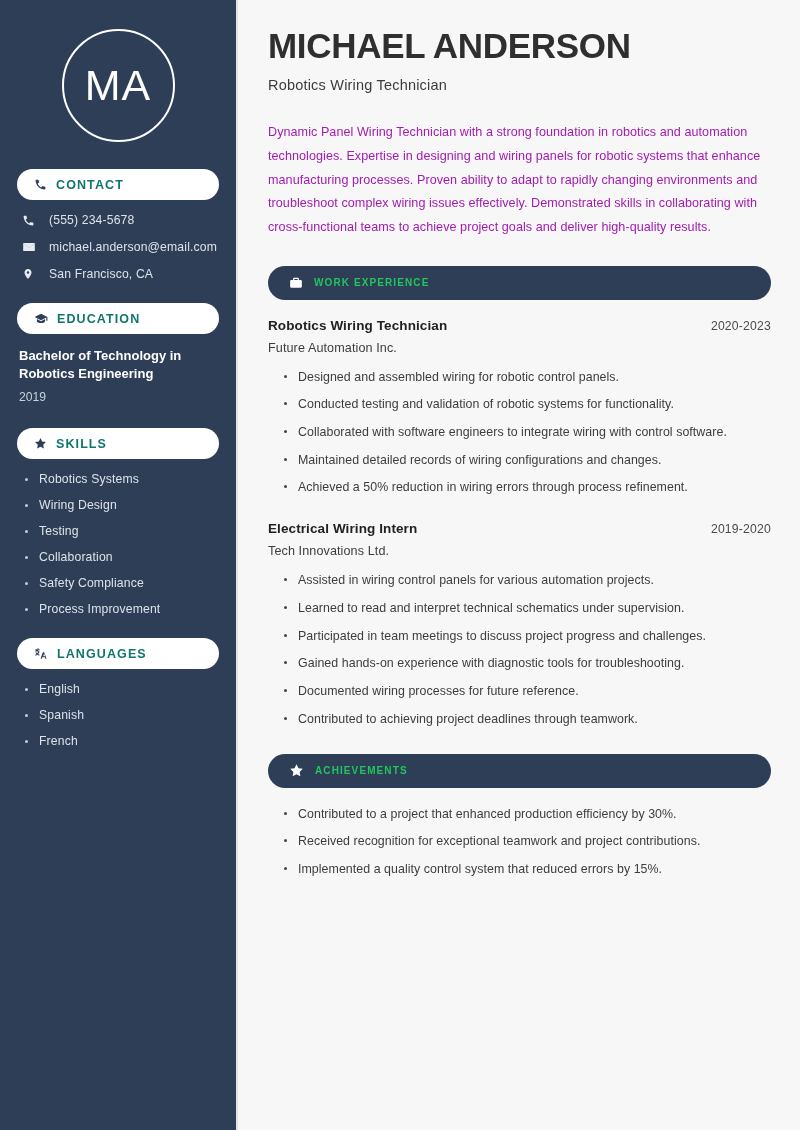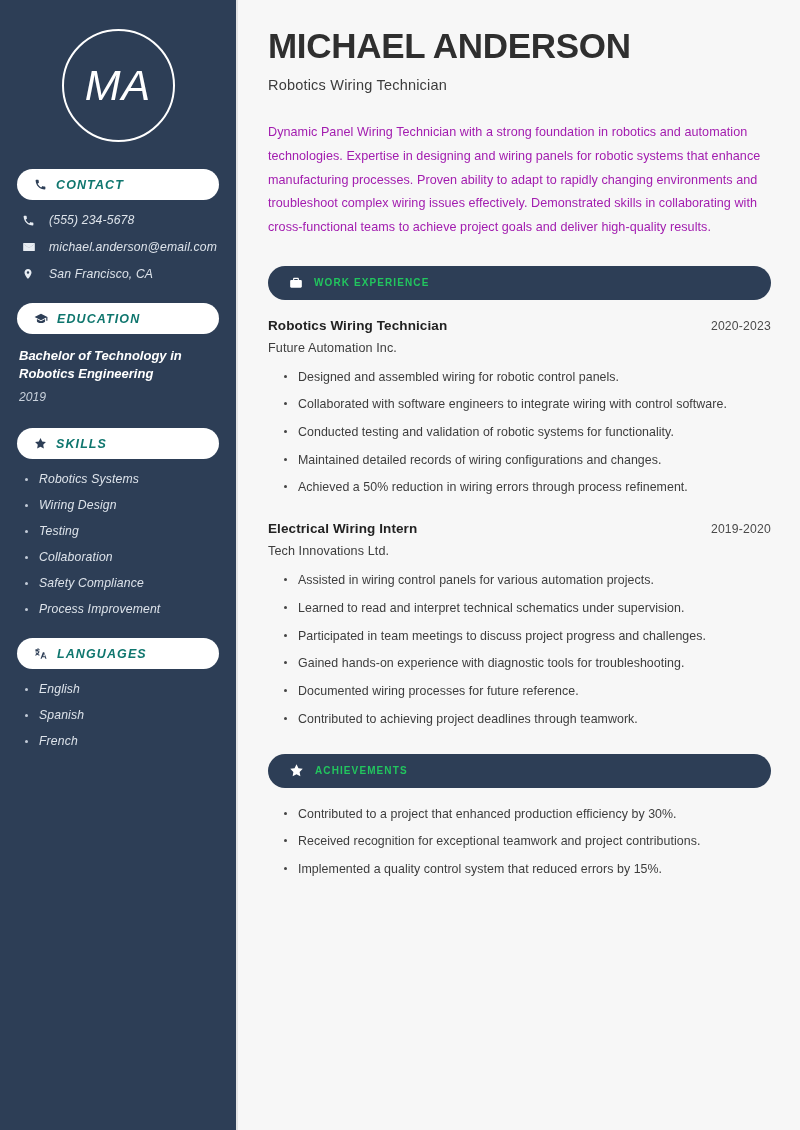--- a/index.html
+++ b/index.html
@@ -22,21 +22,20 @@
 
   
   .sidebar {
     width: 238px;
     flex: 0 0 238px;
     background: #2d3e56;
     color: #ffffff;
     box-sizing: border-box;
     padding: 0 17px;
     border-right: 2px solid #e3e3e3;
-    font-style: italic;
   }
   .avatar-wrap {
     display: flex;
     justify-content: center;
     margin-top: 29px;
     margin-bottom: 27px;
   }
   .avatar {
     width: 113px;
     height: 113px;
@@ -365,22 +364,22 @@
     </div>
 
     <div class="job">
       <div class="job-head">
         <span class="job-role">Robotics Wiring Technician</span>
         <span class="job-dates">2020-2023</span>
       </div>
       <div class="job-company">Future Automation Inc.</div>
       <ul class="bullets">
         <li>Designed and assembled wiring for robotic control panels.</li>
+        <li>Conducted testing and validation of robotic systems for functionality.</li>
         <li>Collaborated with software engineers to integrate wiring with control software.</li>
-        <li>Conducted testing and validation of robotic systems for functionality.</li>
         <li>Maintained detailed records of wiring configurations and changes.</li>
         <li>Achieved a 50% reduction in wiring errors through process refinement.</li>
       </ul>
     </div>
 
     <div class="exp-gap"></div>
 
     <div class="job">
       <div class="job-head">
         <span class="job-role">Electrical Wiring Intern</span>

